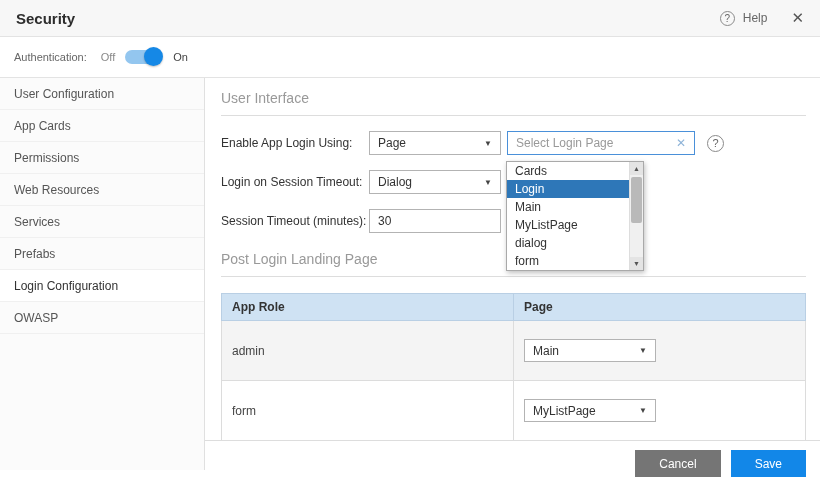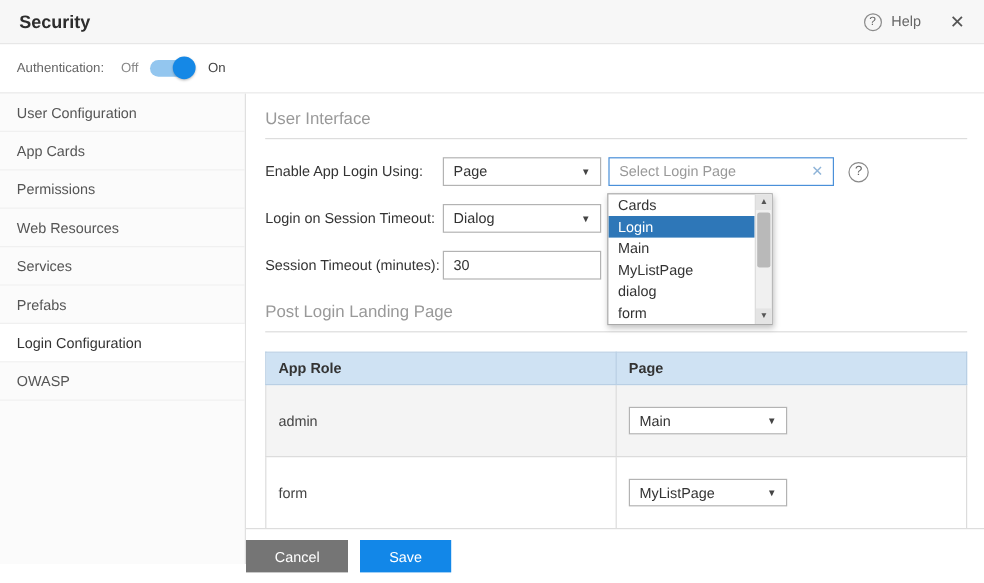--- a/index.html
+++ b/index.html
@@ -72,21 +72,21 @@
   .role-table { margin:16px 14px 0 16px; width:calc(100% - 30px); border-collapse:collapse; }
   .role-table th { background:#cfe2f3; border:1px solid #b9cfe4; font-size:12px; font-weight:bold;
                    color:#333; text-align:left; padding:6px 10px; }
   .role-table td { border:1px solid #dcdcdc; font-size:12px; color:#444; padding:18px 10px; height:31px; }
   .role-table tr.odd td { background:#f4f4f4; }
   .role-table th:first-child, .role-table td:first-child { width:50%; }
   .cell-sel { width:132px; height:23px; }
 
   
   .footer { position:absolute; left:0; right:0; bottom:0; height:46px; background:#fff;
-            border-top:1px solid #ddd; display:flex; align-items:center; justify-content:flex-start;
+            border-top:1px solid #ddd; display:flex; align-items:center; justify-content:flex-end;
             padding-right:14px; gap:10px;margin-top:12px; }
   .btn { height:27px; border:none; font-size:12px; color:#fff; padding:0 24px; cursor:pointer;
          font-family:"Liberation Sans", sans-serif; }
   .btn-cancel { background:#757575; }
   .btn-save { background:#1287e8; }
 </style>
 </head>
 <body>
 
 <div class="app">

